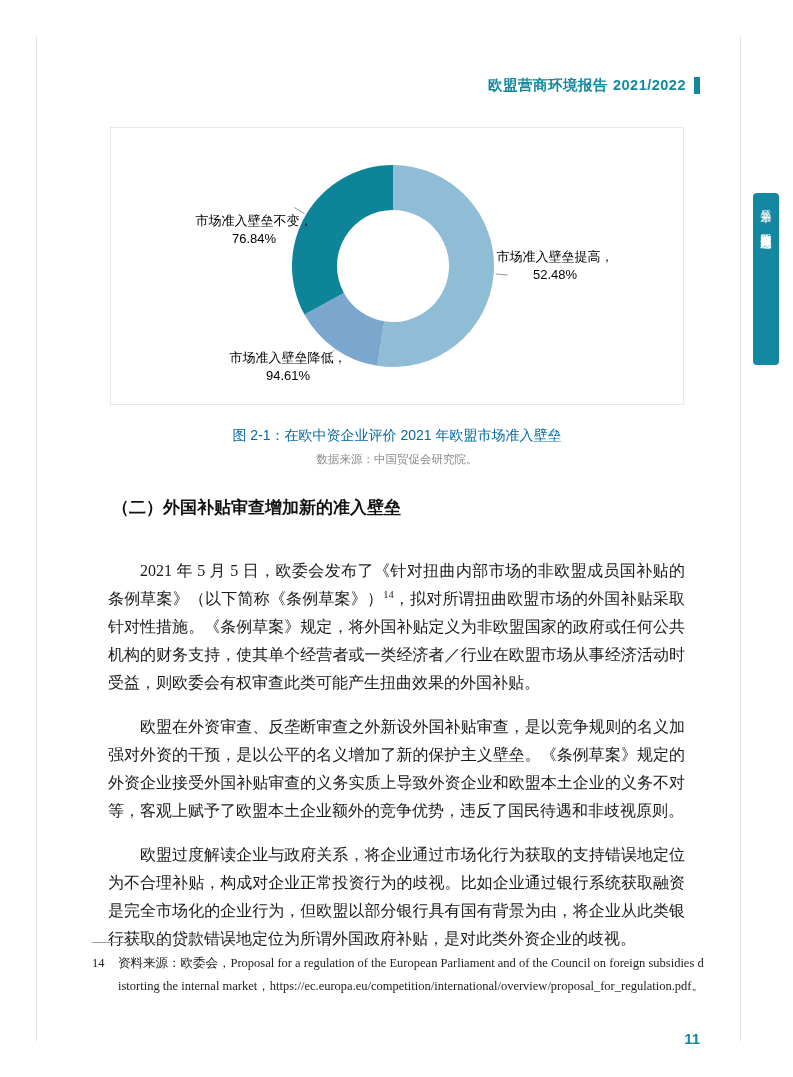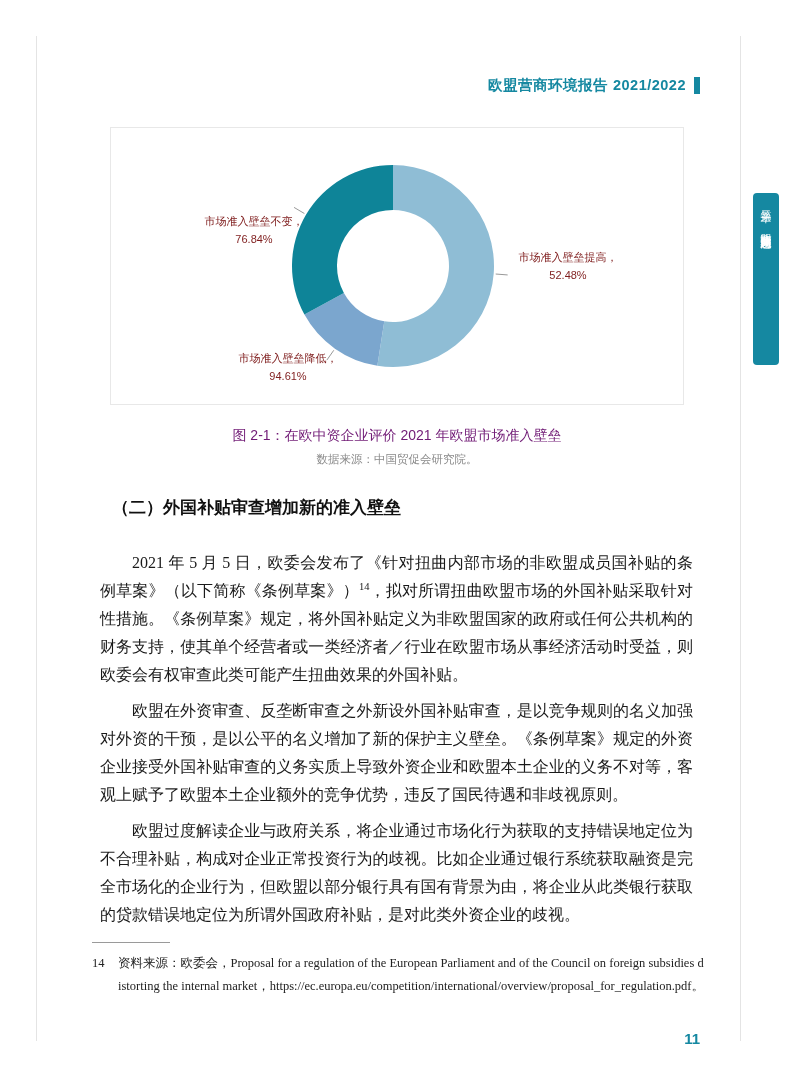--- a/index.html
+++ b/index.html
@@ -14,36 +14,36 @@
 
   
   .header{position:absolute;top:76px;right:93px;display:flex;align-items:center;gap:8px;margin-left:17px;}
   .header-text{color:var(--teal);font-weight:bold;font-size:14.5px;letter-spacing:0.5px;white-space:nowrap;}
   .header-text .edition{margin-left:5px;}
   .header-bar{width:6px;height:17px;background:var(--teal);}
 
   
   .chart-panel{position:absolute;left:110px;top:127px;width:574px;height:278px;
     border:1px solid #e8e8e8;background:#fff;box-sizing:border-box;}
-  .chart-label{position:absolute;width:150px;text-align:center;font-size:11px;line-height:18px;color:#7f1d1d;}
-  .chart-label.l-increase{left:382px;top:120px;text-align:center;}
+  .chart-label{position:absolute;width:150px;text-align:center;font-size:13px;line-height:18px;color:#000000;}
+  .chart-label.l-increase{left:369px;top:120px;text-align:center;}
   .chart-label.l-decrease{left:102px;top:221px;}
   .chart-label.l-unchanged{left:68px;top:84px;}
 
   .figure-caption{position:absolute;left:110px;top:427px;width:574px;text-align:center;
-    font-size:14px;color:#701a75;}
+    font-size:14px;color:#0369a1;}
   .figure-source{position:absolute;left:110px;top:452px;width:574px;text-align:center;
     font-size:11.5px;color:#8a8a8a;font-family:Liberation Serif, serif;}
 
   .section-heading{position:absolute;left:112px;top:496px;font-size:17px;font-weight:bold;color:#111;}
 
   .body-text{position:absolute;left:92px;top:541px;width:609px;
     font-family:"Liberation Serif","DejaVu Serif",serif;
     font-size:16px;line-height:28px;color:#1a1a1a;text-align:justify;text-justify:inter-ideograph;}
-  .body-text p{margin:8px;text-indent:2em;}
+  .body-text p{margin:16px;text-indent:2em;}
   .body-text sup{font-size:10.5px;line-height:0;}
 
   .footnote-rule{position:absolute;left:92px;top:942px;width:78px;height:1px;background:#9a9a9a;}
   .footnote{position:absolute;left:92px;top:952px;width:612px;display:flex;
     font-family:"Liberation Serif","DejaVu Serif",serif;font-size:12.5px;line-height:23px;color:#222;}
   .footnote .num{flex:0 0 26px;}
   .footnote .txt{flex:1;word-break:break-all;}
 
   .page-number{position:absolute;top:1002px;right:93px;color:var(--teal);font-weight:bold;font-size:15px;margin-top:28px;}
 

